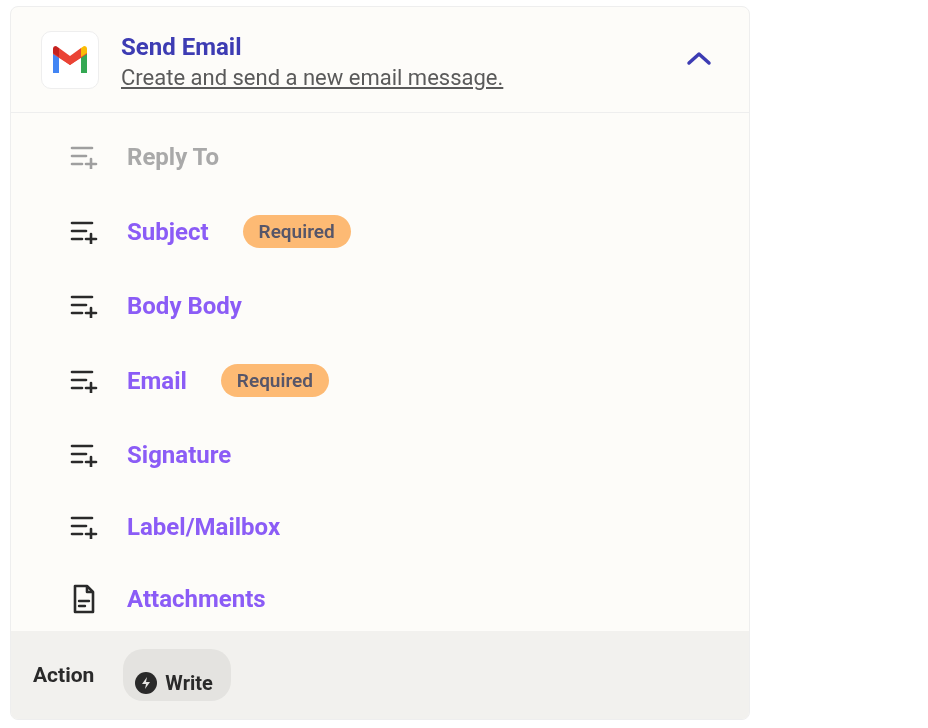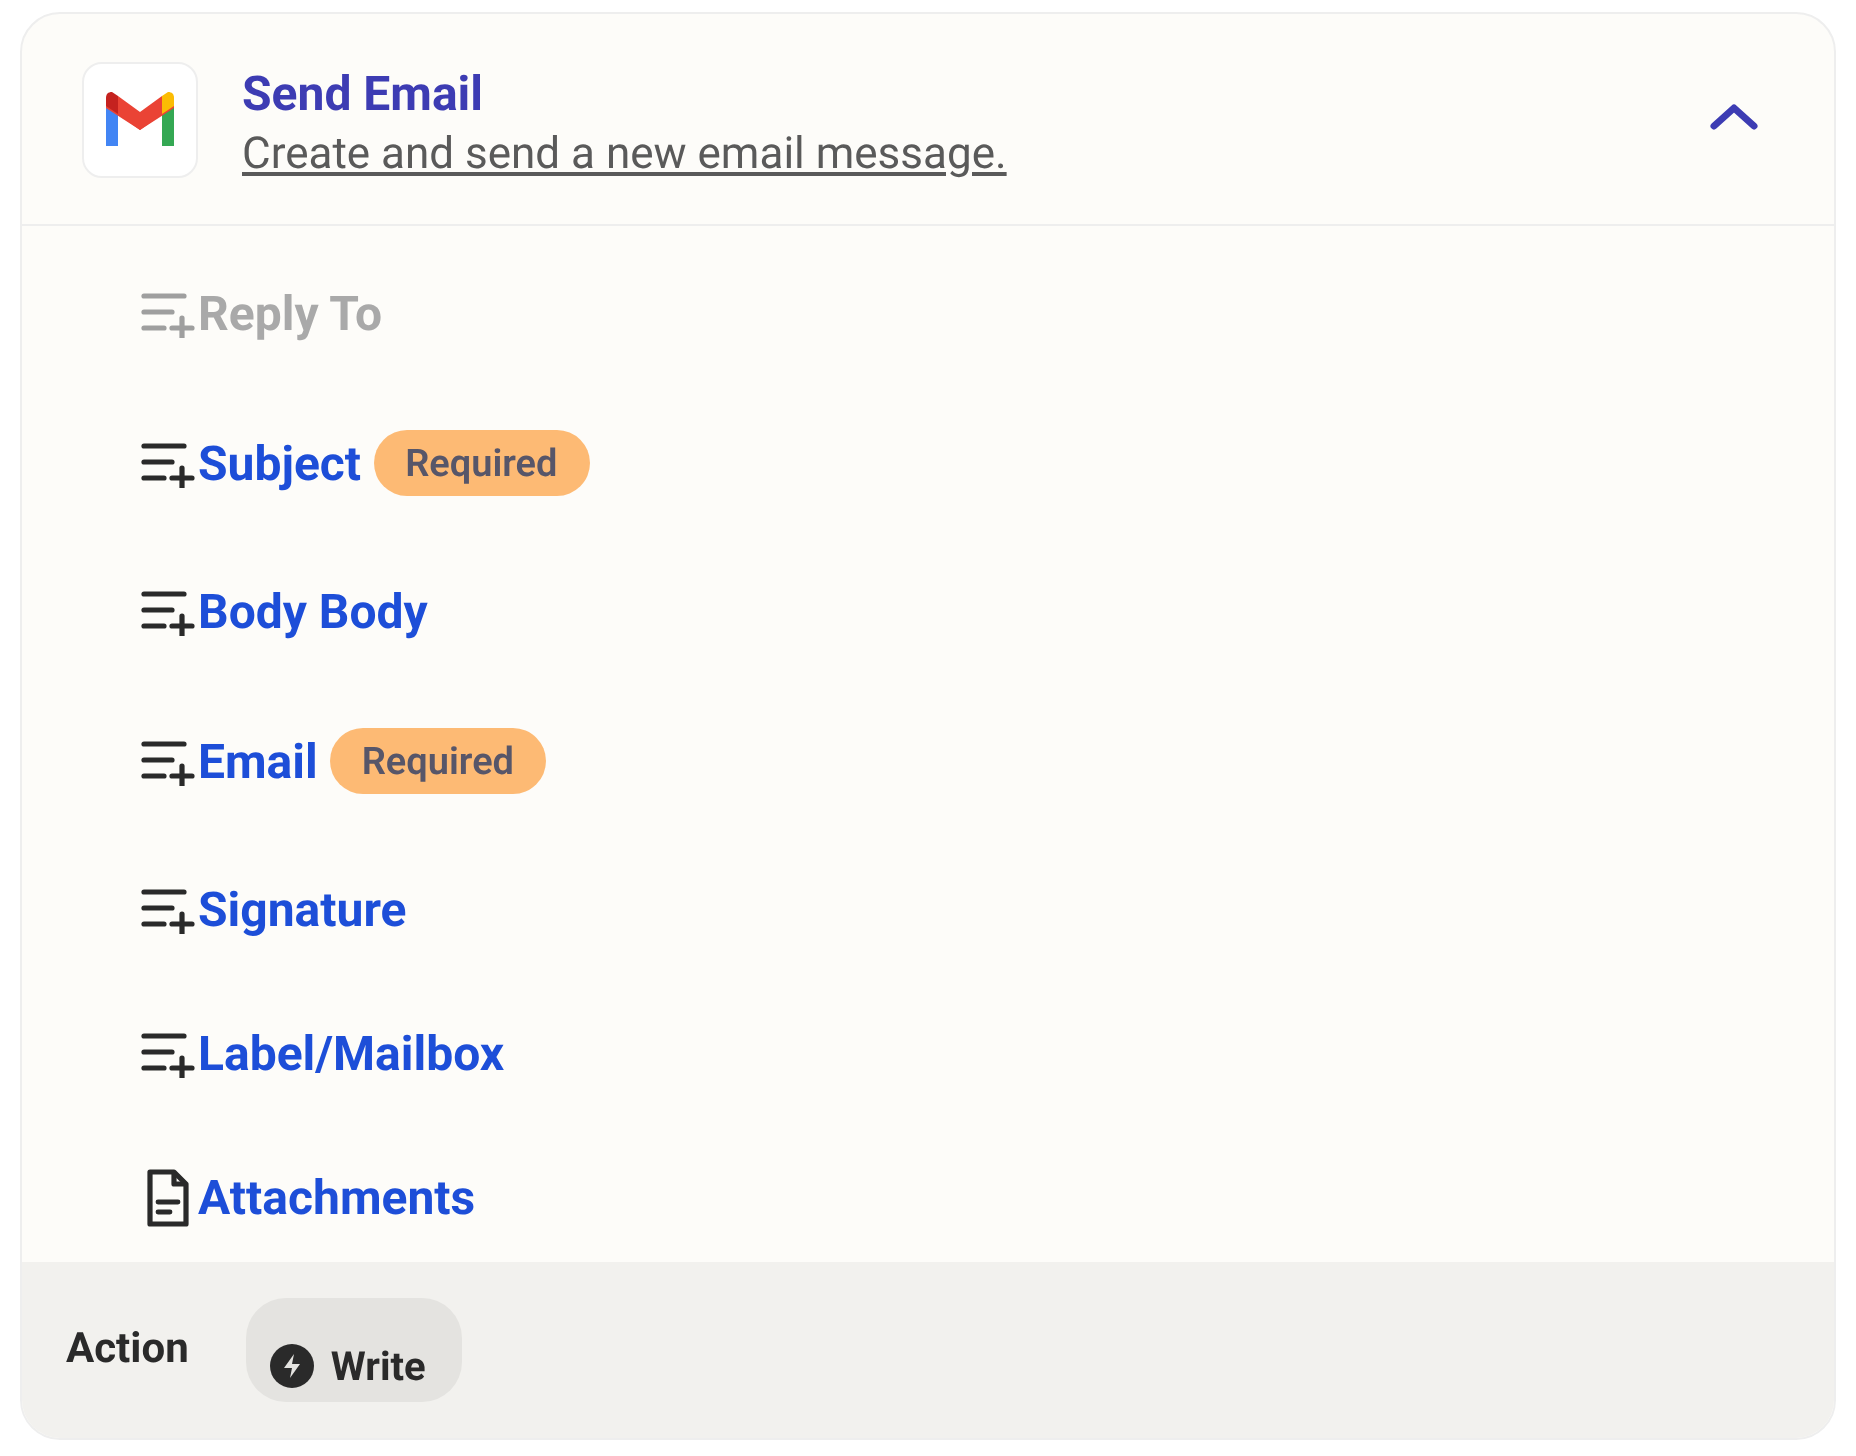--- a/index.html
+++ b/index.html
@@ -8,26 +8,26 @@
       padding: 0;
     }
     body {
       font-family: -apple-system, BlinkMacSystemFont, "Segoe UI", Roboto, Helvetica, Arial, sans-serif;
       background: #ffffff;
       width: 928px;
       height: 728px;
       overflow: hidden;
     }
     .card {
-      width: 908px;
+      width: 740px;
       height: 714px;
       margin: 6px 10px;
       background: #fdfcf9;
       border: 1px solid #eeeeee;
-      border-radius: 20px;
+      border-radius: 8px;
       display: flex;
       flex-direction: column;
       overflow: hidden;
     }
     .header {
       display: flex;
       align-items: flex-start;
       padding: 24px 30px 22px 30px;
       border-bottom: 1px solid #eeeeee;
     }
@@ -70,34 +70,35 @@
     }
     .fields {
       flex: 1;
       padding: 8px 30px 20px 58px;
       overflow-y: auto;
     }
     .field-row {
       display: flex;
       align-items: center;
       padding: 22px 0;
+      gap: 28px;
       cursor: pointer;
     }
     .field-icon {
       width: 30px;
       height: 26px;
       flex-shrink: 0;
       display: flex;
       align-items: center;
       justify-content: center;
     }
     .field-label {
       font-size: 24px;
       font-weight: 700;
-      color: #1d4ed8;
+      color: #8b5cf6;
     }
     .field-label.muted {
       color: #a9a9a9;
     }
     .badge {
       background: #fdba74;
       color: #575669;
       font-size: 19px;
       font-weight: 600;
       padding: 5px 16px;

